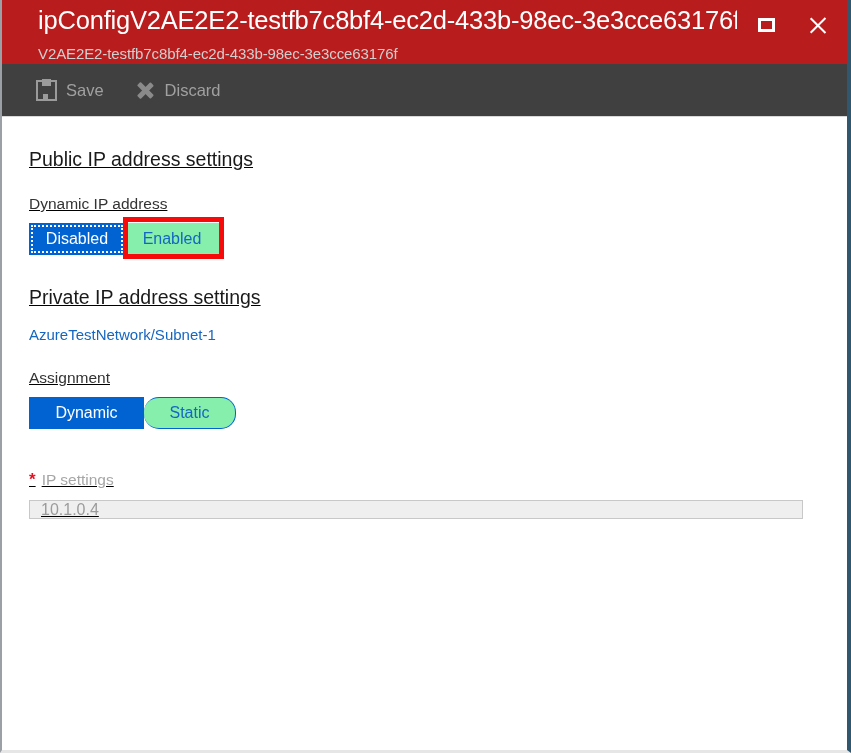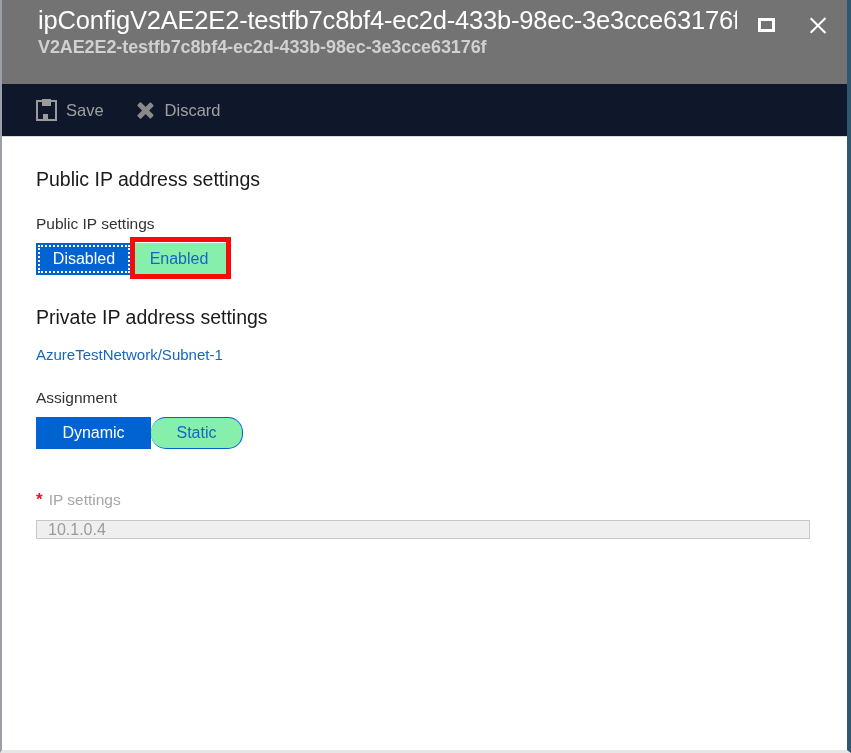--- a/index.html
+++ b/index.html
@@ -23,47 +23,47 @@
     background: #ffffff;
     border-left: 2px solid #9aa0a6;
     border-right: 4px solid #31576e;
     border-bottom: 3px solid #e6e6e6;
     overflow: hidden;
   }
 
   
   .titlebar {
     position: relative;
-    height: 84px;
-    background: #737373;
+    height: 64px;
+    background: #b91c1c;
     box-sizing: border-box;
     padding: 6px 4px 0 0;
   }
   .title-texts {
     position: absolute;
     left: 36px;
     top: 5px;
     right: 110px;
   }
   .title-main {
     color: #ffffff;
     font-size: 25.5px;
     line-height: 31px;
     font-weight: 400;
     letter-spacing: -0.2px;
     white-space: nowrap;
     overflow: hidden;
   }
   .title-sub {
     color: #d0d0d0;
-    font-size: 18px;
+    font-size: 15px;
     line-height: 16px;
-    font-weight: bold;
+    font-weight: normal;
     letter-spacing: -0.1px;
-    margin-top: 3px;
+    margin-top: 10px;
     white-space: nowrap;
     overflow: hidden;
   }
   .win-buttons {
     position: absolute;
     right: 14px;
     top: 10px;
     display: flex;
     align-items: center;
     gap: 22px;
@@ -97,21 +97,21 @@
     height: 21px;
     background: #ffffff;
     margin-left: -1.2px;
   }
   .close-glyph::before { transform: rotate(45deg); }
   .close-glyph::after  { transform: rotate(-45deg); }
 
   
   .toolbar {
     height: 53px;
-    background: #0f172a;
+    background: #404040;
     border-bottom: 1px solid #d9d9d9;
     display: flex;
     align-items: center;
     padding-left: 34px;
     box-sizing: border-box;
   }
   .cmd {
     display: flex;
     align-items: center;
     gap: 9px;
@@ -163,21 +163,22 @@
     height: 19px;
     background: #8a8a8a;
     margin-left: -2.3px;
     border-radius: 1px;
   }
   .discard-icon::before { transform: rotate(45deg); }
   .discard-icon::after  { transform: rotate(-45deg); }
 
   
   .content {
-    padding: 0 0 0 34px;
+    padding: 0 0 0 27px;
+    text-decoration: underline;
   }
   .section-title {
     font-size: 19.5px;
     color: #1a1a1a;
     font-weight: 400;
     line-height: 24px;
     margin: 0;
     padding-top: 30px;
   }
   .field-label {
@@ -310,21 +311,21 @@
       <span class="discard-icon"></span>
       <span class="cmd-label">Discard</span>
     </div>
   </div>
 
   <div class="content">
 
     
     <h2 class="section-title">Public IP address settings</h2>
 
-    <div class="field-label dark">Public IP settings</div>
+    <div class="field-label dark">Dynamic IP address</div>
 
     <div class="toggle-wrap">
       <div class="toggle pub">
         <div class="seg on focused">Disabled</div>
         <div class="seg off">Enabled</div>
       </div>
       <div class="annot-box" style="left:94px; top:-6px; width:101px; height:42px;"></div>
     </div>
 
     

